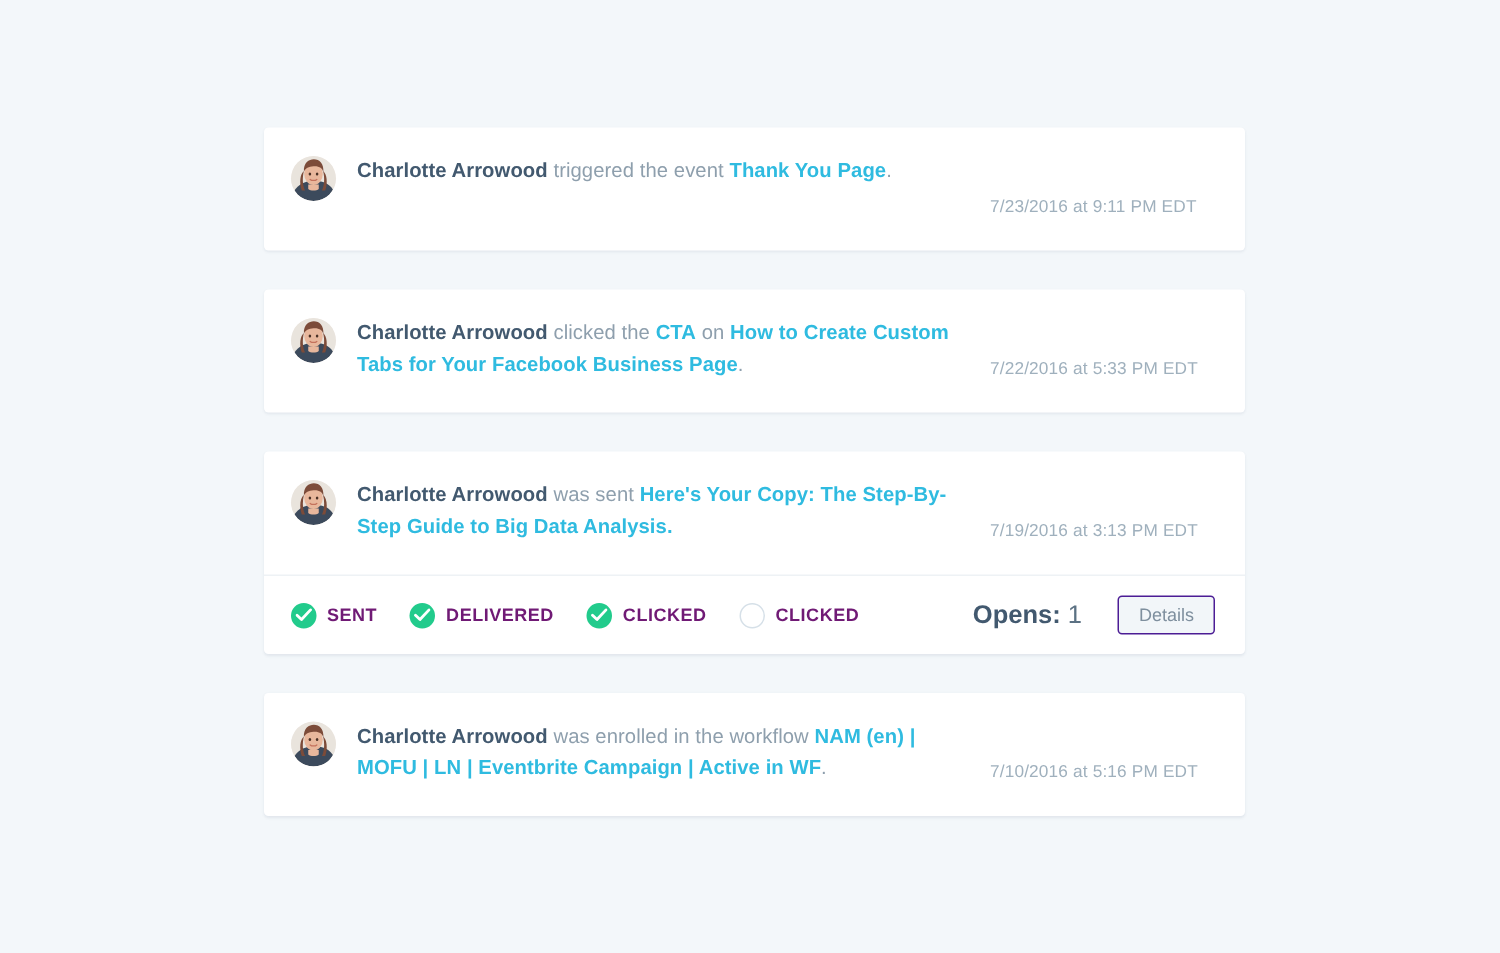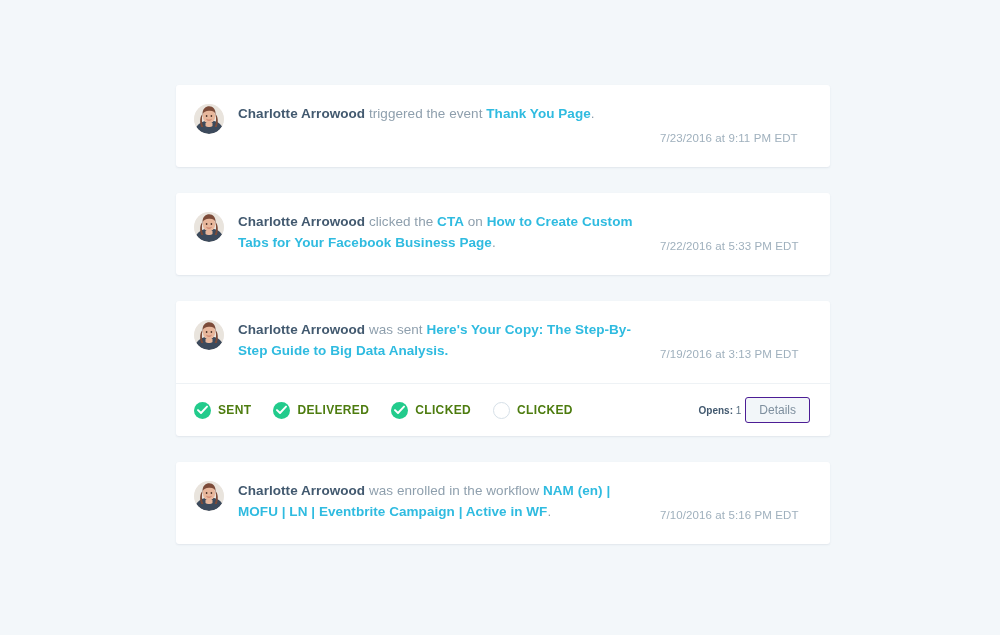--- a/index.html
+++ b/index.html
@@ -116,36 +116,36 @@
   }
   .bullet.on { background: #22cb8c; }
   .bullet.on svg { position: absolute; left: 3px; top: 3.5px; }
   .bullet.off {
     background: #ffffff;
     border: 1.5px solid #d6e0e8;
   }
   .status-label {
     font-size: 12px;
     font-weight: bold;
-    color: #4d7c0f;
+    color: #701a75;
     letter-spacing: 0.35px;
     margin-left: 7px;
     white-space: nowrap;
   }
 
   .status-right {
     display: flex;
     align-items: center;
     flex: 0 0 auto;
   }
   .opens {
-    font-size: 10px;
+    font-size: 17px;
     color: #42596f;
     white-space: nowrap;
-    margin-right: 4px;
+    margin-right: 24px;
   }
   .opens .opens-label { font-weight: bold; }
   .opens .opens-count { font-weight: normal; color: #5b7183; }
   .details-btn {
     font-family: "Liberation Sans", sans-serif;
     font-size: 12px;
     color: #7e8f9e;
     background: #f2f6f9;
     border: 1px solid #4c1d95;
     border-radius: 3px;

